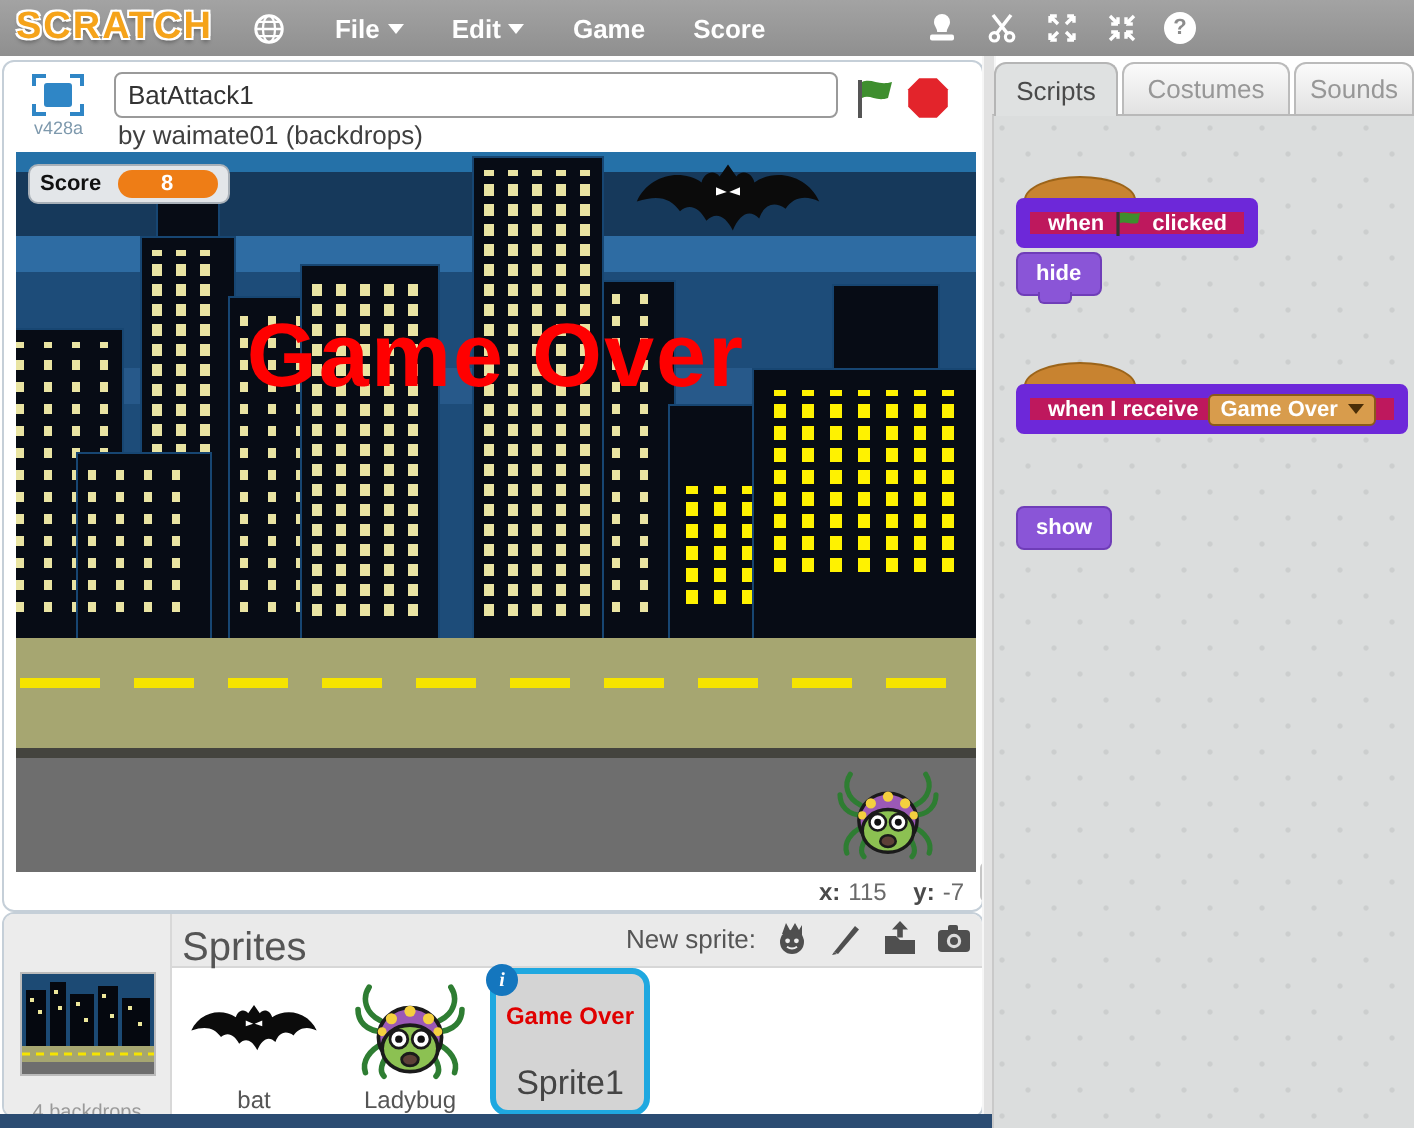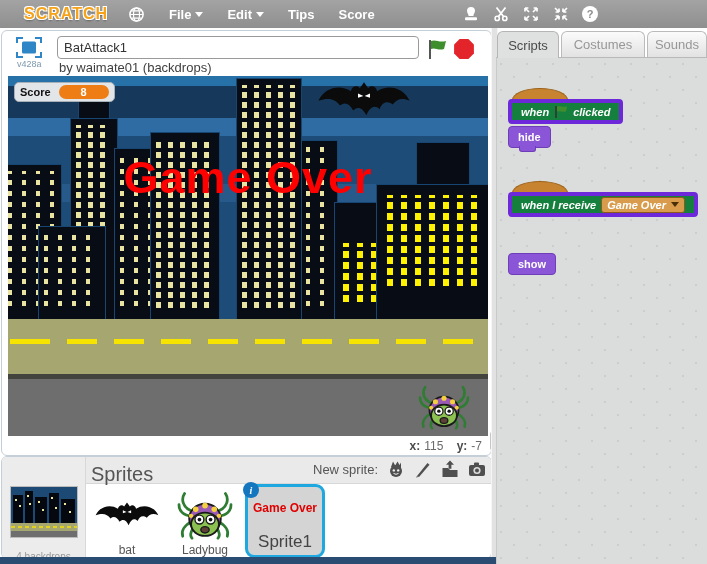--- a/index.html
+++ b/index.html
@@ -1,21 +1,21 @@
 <!DOCTYPE html>
 <html><head>
 <meta charset="utf-8">
 <style>
   html,body{margin:0;padding:0;}
   body{width:707px;height:564px;font-family:"Liberation Sans",sans-serif;background:#fff;overflow:hidden;position:relative;}
   #app{position:absolute;inset:0;width:707px;height:564px;}
 
   
   .menubar{position:absolute;left:0;top:0;width:707px;height:28px;background:linear-gradient(#A3A3A3,#8F8F8F);display:flex;align-items:center;}
-  .logo{margin-left:24px;font-size:16px;font-weight:bold;letter-spacing:1px;color:#F5A31A;
+  .logo{margin-left:8px;font-size:19px;font-weight:bold;letter-spacing:1px;color:#F5A31A;
     text-shadow:-1px -1px 0 #fff,1px -1px 0 #fff,-1px 1px 0 #fff,1px 1px 0 #fff,0 2px 2px rgba(0,0,0,.35);}
   .mb-icon{margin-left:20px;width:17px;height:17px;display:flex;align-items:center;justify-content:center;}
   .menu-item{margin-left:24px;color:#fff;font-size:13px;font-weight:bold;display:flex;align-items:center;gap:4px;cursor:default;}
   .caret{width:0;height:0;border-left:4px solid transparent;border-right:4px solid transparent;border-top:5px solid #fff;}
   .mb-right{position:absolute;left:462px;top:0;height:28px;display:flex;align-items:center;gap:13px;}
   .help-circle{width:16px;height:16px;border-radius:50%;background:#fff;color:#8C8C8C;font-size:11px;font-weight:bold;display:flex;align-items:center;justify-content:center;}
 
   
   .panel{position:absolute;background:#fff;border:1px solid #C5CFD8;border-radius:6px;}
   .stage-panel{left:1px;top:30px;width:489px;height:424px;}
@@ -77,21 +77,21 @@
   
   .tab{position:absolute;top:31px;height:26px;border:1px solid #BBB;border-bottom:none;border-radius:6px 6px 0 0;font-size:13px;display:flex;align-items:center;justify-content:center;box-sizing:border-box;}
   .tab.inactive{background:linear-gradient(#FBFBFB,#E2E2E2);color:#979797;}
   .tab.active{background:#DFE1E1;border-color:#B5B5B5;color:#4A4A4A;z-index:3;height:27px;}
   .scripts-area{position:absolute;left:496px;top:57px;width:211px;height:507px;background-color:#DBDDDD;border-left:1px solid #C9C9C9;border-top:1px solid #B9B9B9;
     background-image:radial-gradient(#CCCECE 1px,transparent 1.6px),radial-gradient(#CCCECE 1px,transparent 1.6px);background-size:26px 26px;background-position:4px 6px,17px 19px;}
 
   
   .block{position:absolute;display:flex;align-items:center;gap:5px;padding:0 9px;color:#fff;font-size:11px;font-weight:bold;white-space:nowrap;border-radius:4px;box-sizing:border-box;}
   .dome{position:absolute;width:56px;height:12px;border-radius:28px 28px 0 0/12px 12px 0 0;box-sizing:border-box;}
-  .ev{background:#15803d;border:4px solid #6d28d9;font-style:italic;}
+  .ev{background:#be185d;border:7px solid #6d28d9;}
   .ev-dome{background:#C88330;border:1px solid #9C6419;border-bottom:none;}
   .lk{background:#8A55D7;border:1px solid #6F3DB8;}
   .ct{background:#E2A817;border:1px solid #B5850D;}
   .bump::after{content:"";position:absolute;left:10px;bottom:-5px;width:15px;height:5px;background:#8A55D7;border:1px solid #6F3DB8;border-top:none;border-radius:0 0 3px 3px;}
   .dd{display:inline-flex;align-items:center;gap:5px;border-radius:3px;padding:1px 5px;font-size:11px;font-weight:bold;color:#fff;}
   .dd-ev{background:#D89C4C;border:1px solid #8A5A1A;}
   .dd-ct{background:#EBBE3F;border:1px solid #B5850D;}
   .dd-tri{width:0;height:0;border-left:4px solid transparent;border-right:4px solid transparent;}
   .dd-tri.dark-br{border-top:5px solid #4A2E08;}
   .dd-tri.dark-gd{border-top:5px solid #6B5008;}
@@ -113,21 +113,21 @@
     </div>
     <div class="menu-item">
         <span>File</span>
         <span class="caret"></span>
       </div>
     <div class="menu-item">
         <span>Edit</span>
         <span class="caret"></span>
       </div>
     <div class="menu-item">
-        <span>Tips</span>
+        <span>Game</span>
       </div>
     <div class="menu-item">
         <span>Score</span>
       </div>
     <div class="mb-right">
       <div class="mb-icon" style="margin-left:0">
         <svg viewBox="0 0 16 16" width="16" height="16">
             <path d="M8,1 a4,4 0 0 1 4,4 c0,2 -1.6,3 -1.6,5 h-4.8 c0,-2 -1.6,-3 -1.6,-5 a4,4 0 0 1 4,-4 z" fill="#fff"></path>
             <rect x="2" y="11.2" width="12" height="3" rx="1" fill="#fff"></rect>
           </svg>

